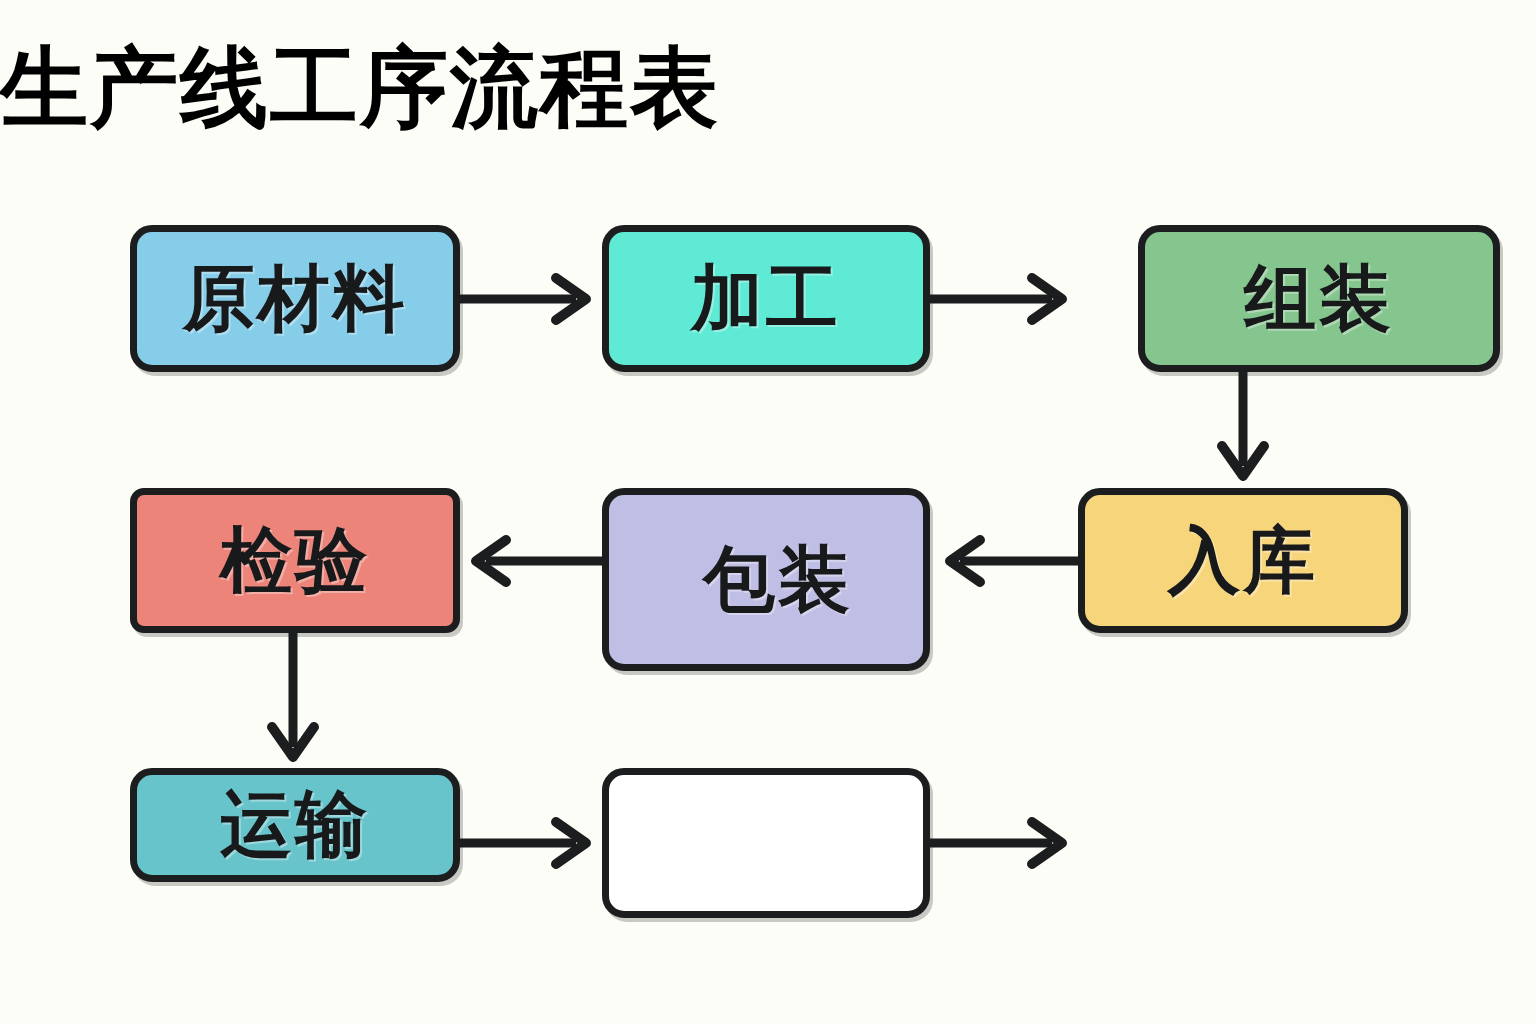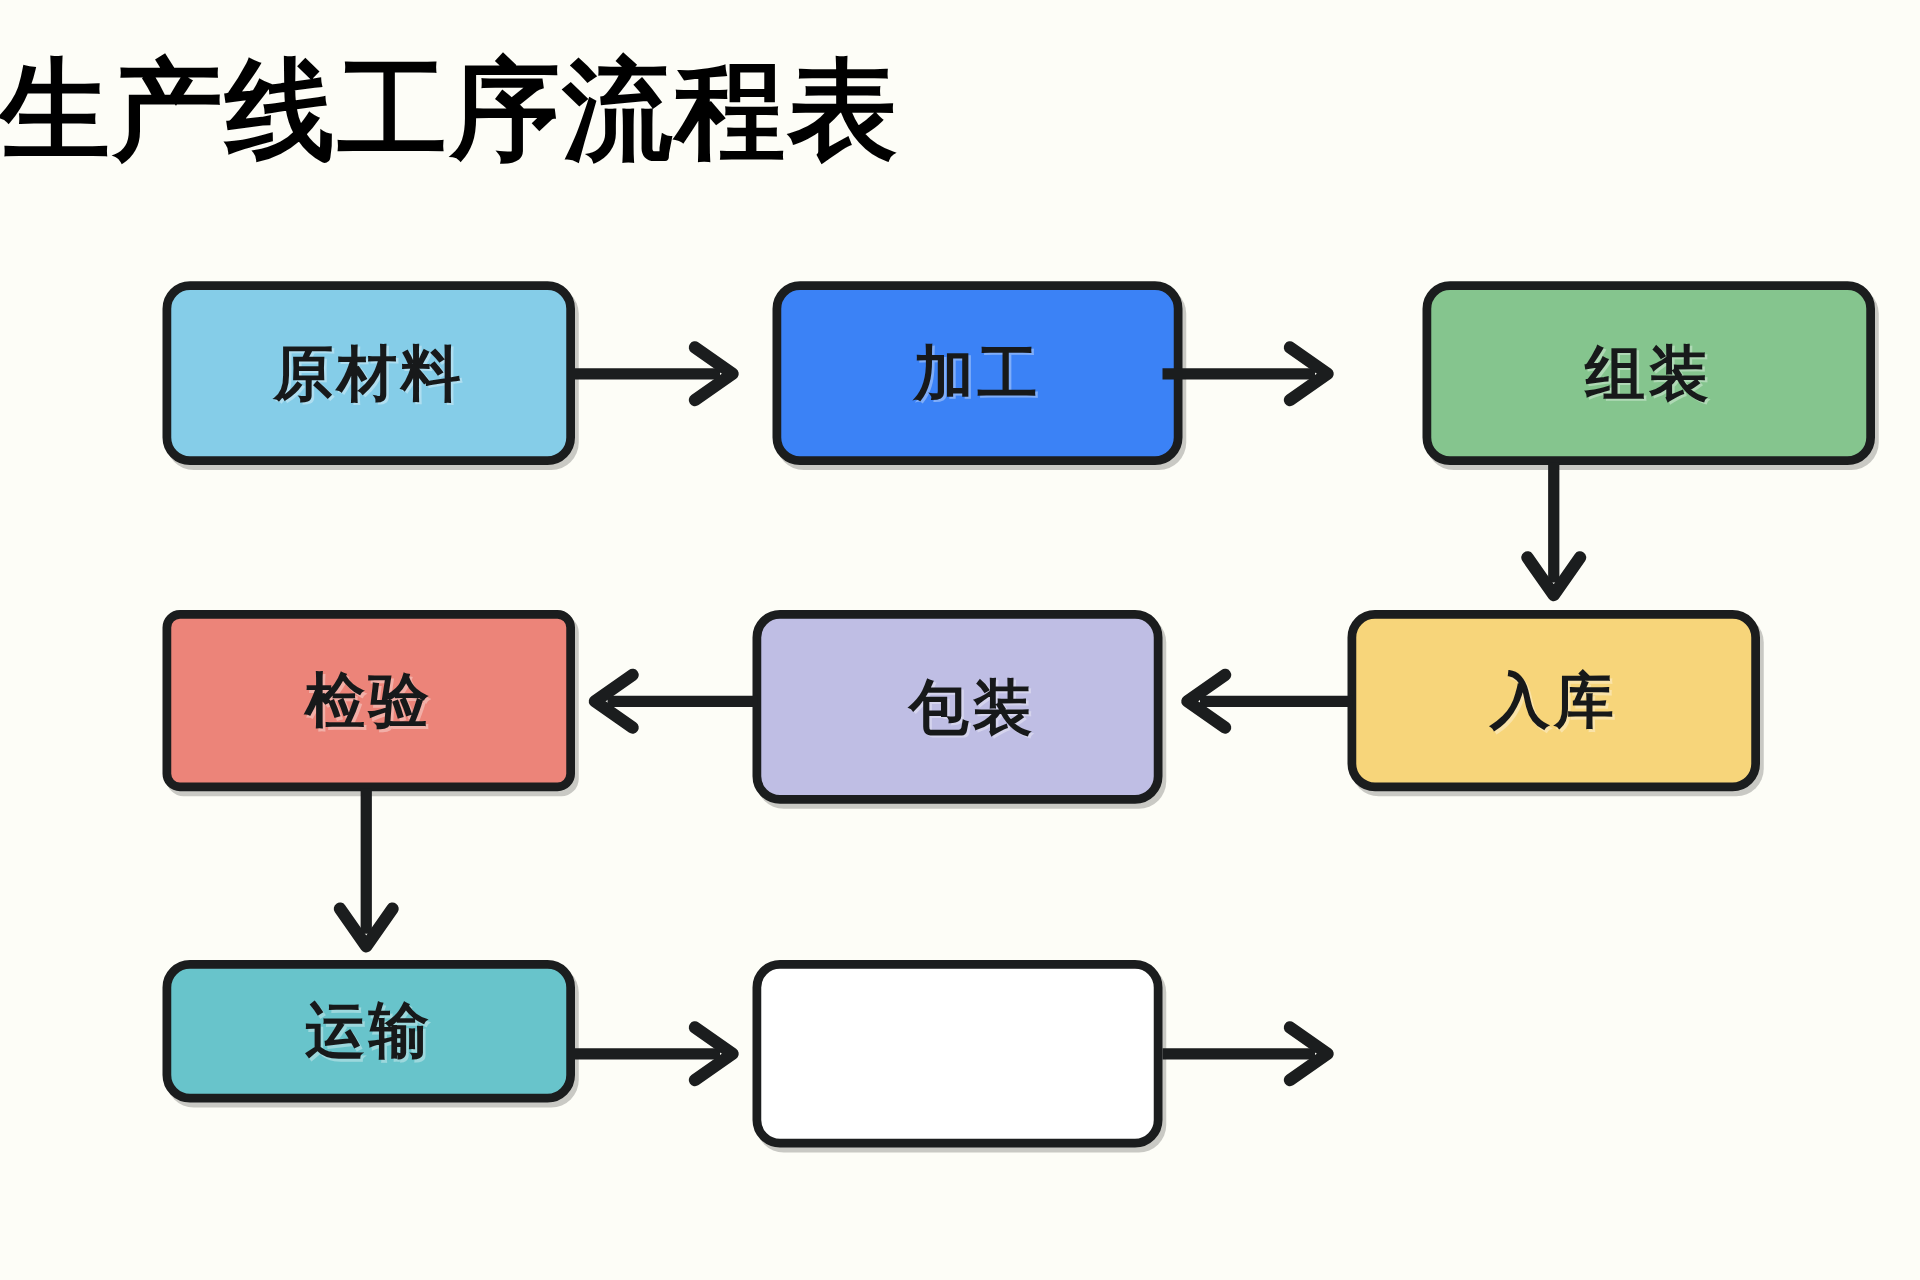--- a/index.html
+++ b/index.html
@@ -36,34 +36,34 @@
     position: absolute;
     box-sizing: border-box;
     border: 7px solid #1B1D1E;
     border-radius: 22px;
     display: flex;
     align-items: center;
     justify-content: center;
     box-shadow: 3px 4px 0 rgba(20,20,20,0.22);
   }
   .node .label {
-    font-size: 48px;
+    font-size: 72px;
     font-weight: 700;
     color: #17191A;
     letter-spacing: 3px;
     text-shadow: 2px 2px 0 rgba(255,255,255,0.35);
     white-space: nowrap;
   }
   
   #node-raw      { left: 130px; top: 225px; width: 330px; height: 147px; background: #85CDE8; }
   #node-process  { left: 602px; top: 225px; width: 328px; height: 147px; background: #F4AC63; }
   #node-assembly { left: 1138px; top: 225px; width: 362px; height: 147px; background: #85C58E; justify-content: center; }
   
   #node-inspect  { left: 130px; top: 488px; width: 330px; height: 145px; background: #EC8479; }
-  #node-package  { left: 602px; top: 488px; width: 328px; height: 155px; background: #BFBEE4; padding-left: 24px; }
+  #node-package  { left: 602px; top: 488px; width: 328px; height: 183px; background: #BFBEE4; padding-left: 24px; }
   #node-storage  { left: 1078px; top: 488px; width: 330px; height: 145px; background: #F7D57A; }
   
   #node-transport{ left: 130px; top: 768px; width: 330px; height: 114px; background: #68C4CB; }
   #node-blank    { left: 602px; top: 768px; width: 328px; height: 150px; background: #FFFFFF; }
   #node-delivery { left: 1078px; top: 768px; width: 330px; height: 150px; background: #ADD3A9; }
 
   .arrow {
     position: absolute;
   }
   .arrow svg {
@@ -75,21 +75,21 @@
 <body style="background: rgb(253, 253, 247);">
 
 <div id="canvas">
 
   <div id="title">生产线工序流程表</div>
 
   <div class="node" id="node-raw" style="background: rgb(133, 205, 232);">
     <span class="label">原材料</span>
   </div>
 
-  <div class="node" id="node-process" style="background: #3b82f6; margin-left: 16px;">
+  <div class="node" id="node-process" style="background: #5eead4;">
     <span class="label">加工</span>
   </div>
 
   <div class="node" id="node-assembly" style="background: rgb(133, 197, 142);">
     <span class="label">组装</span>
   </div>
 
   <div class="node" id="node-inspect" style="background: rgb(236, 132, 121); border-radius: 14px;">
     <span class="label">检验</span>
   </div>

